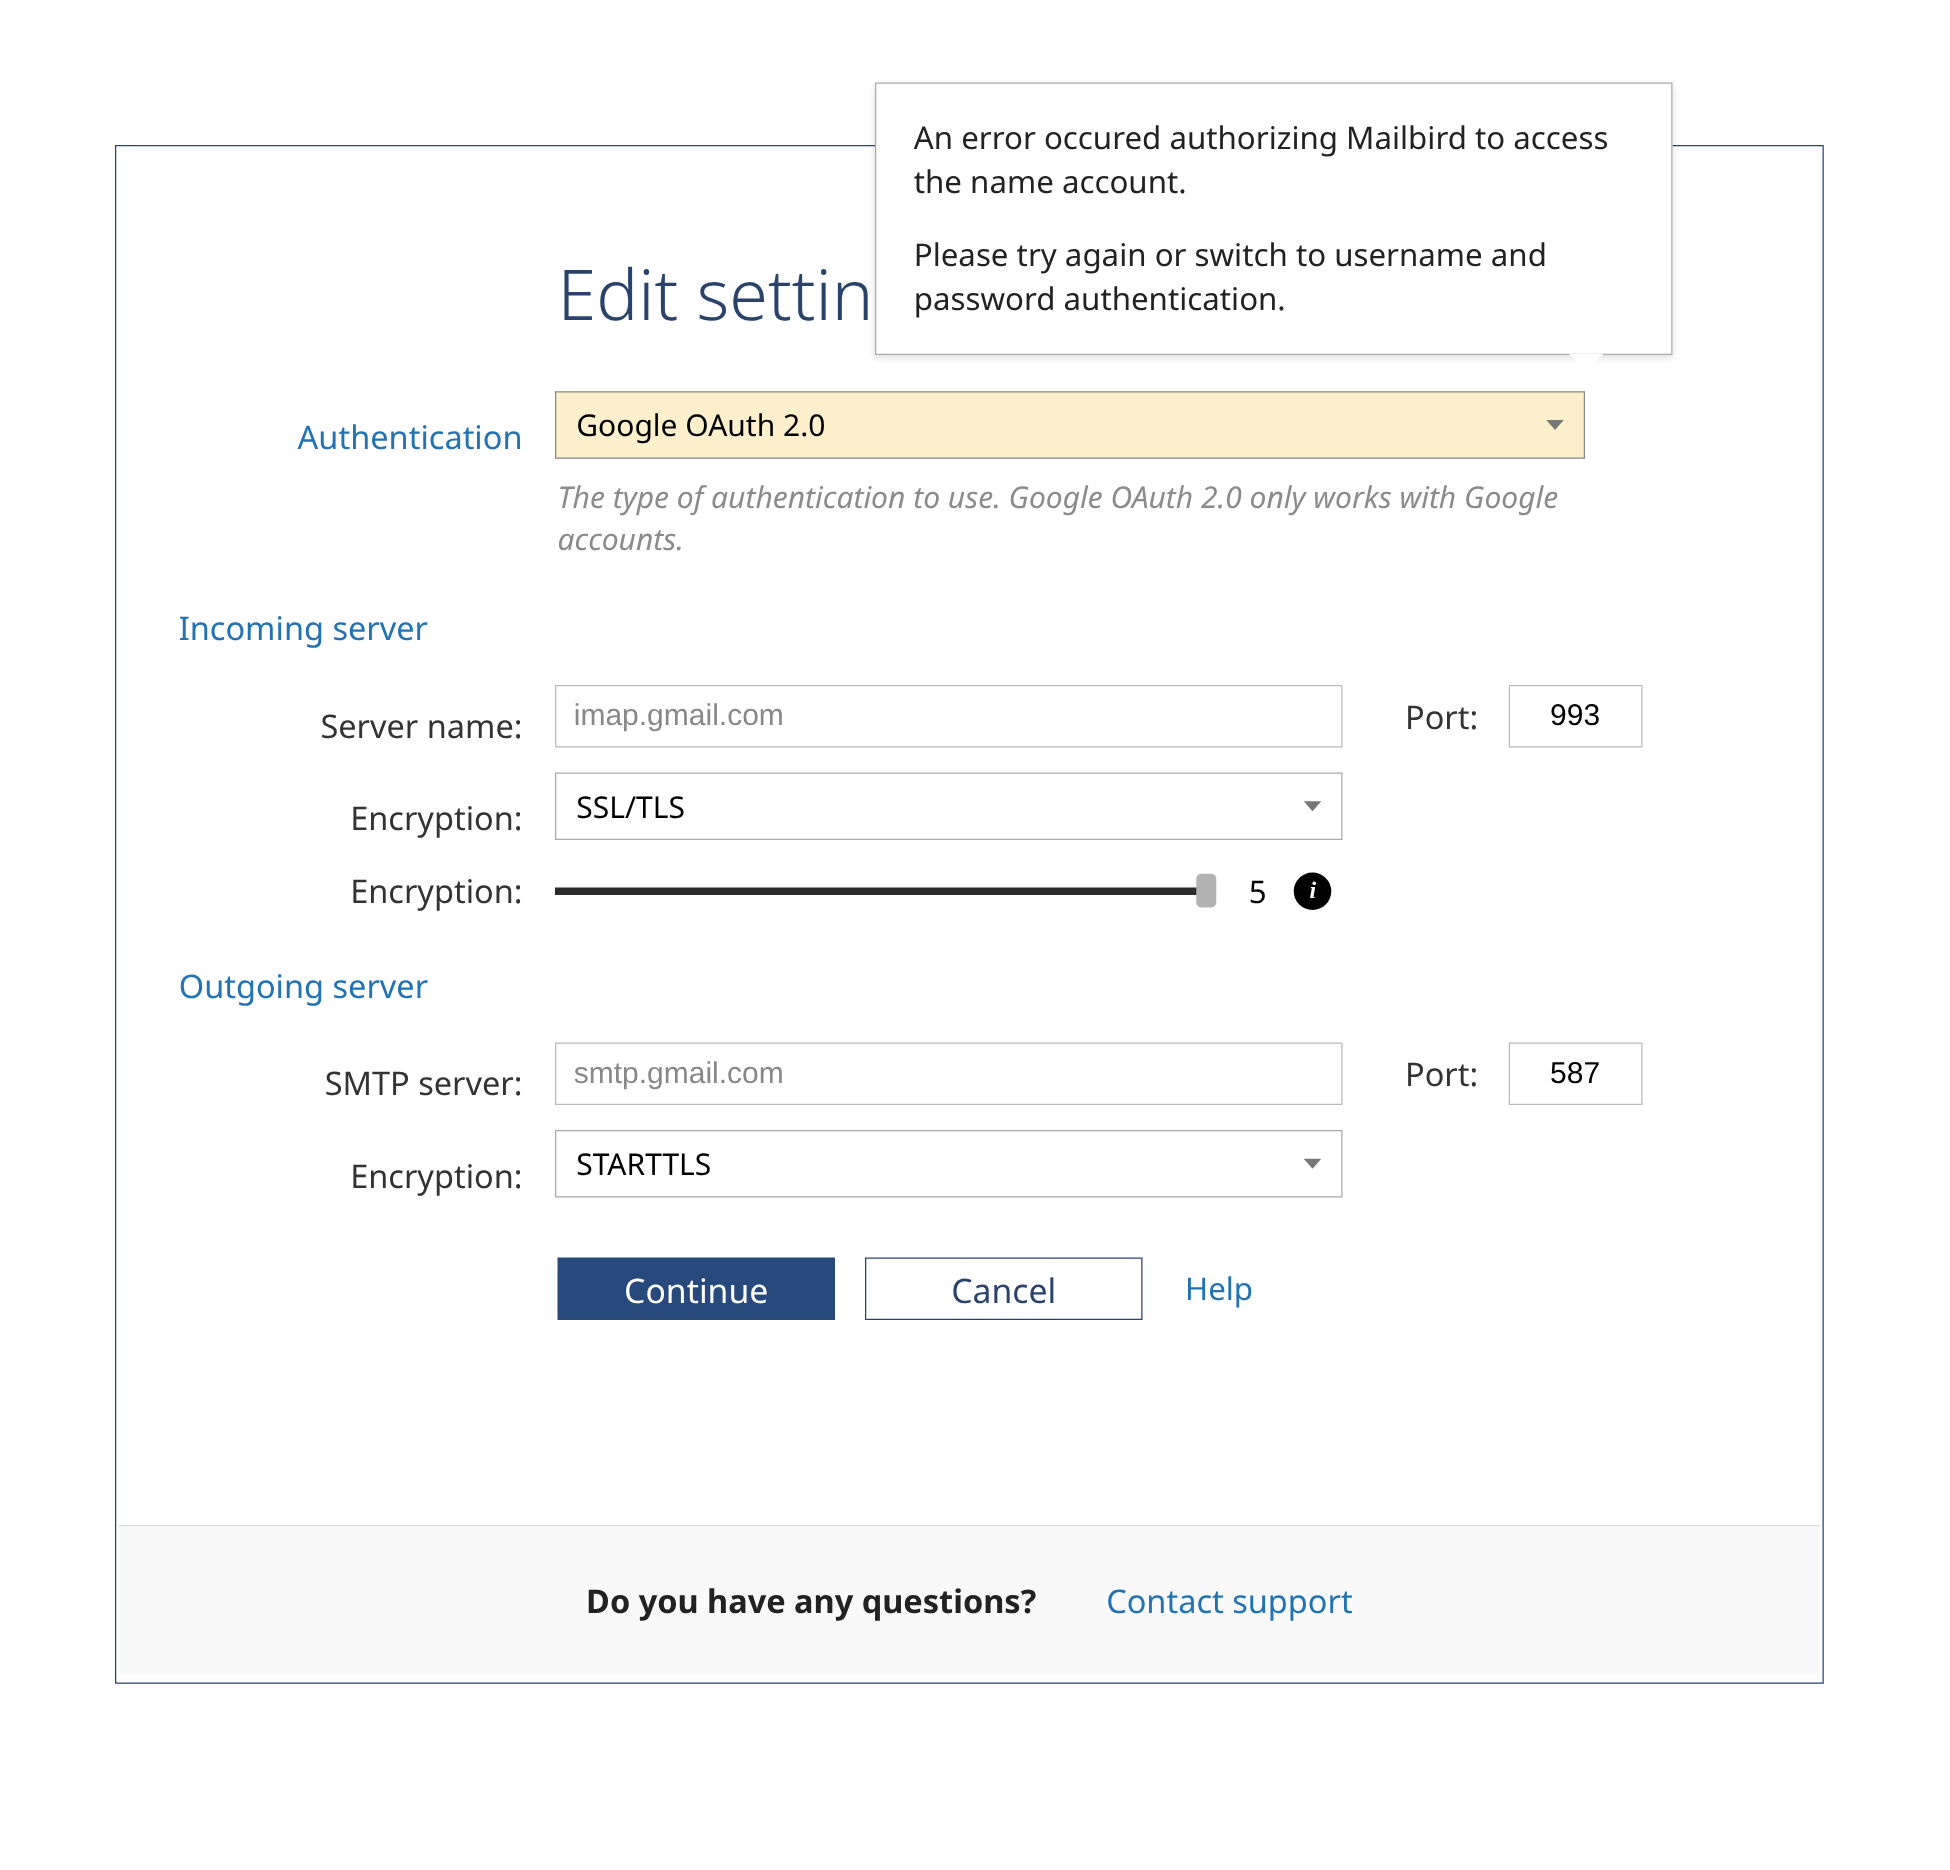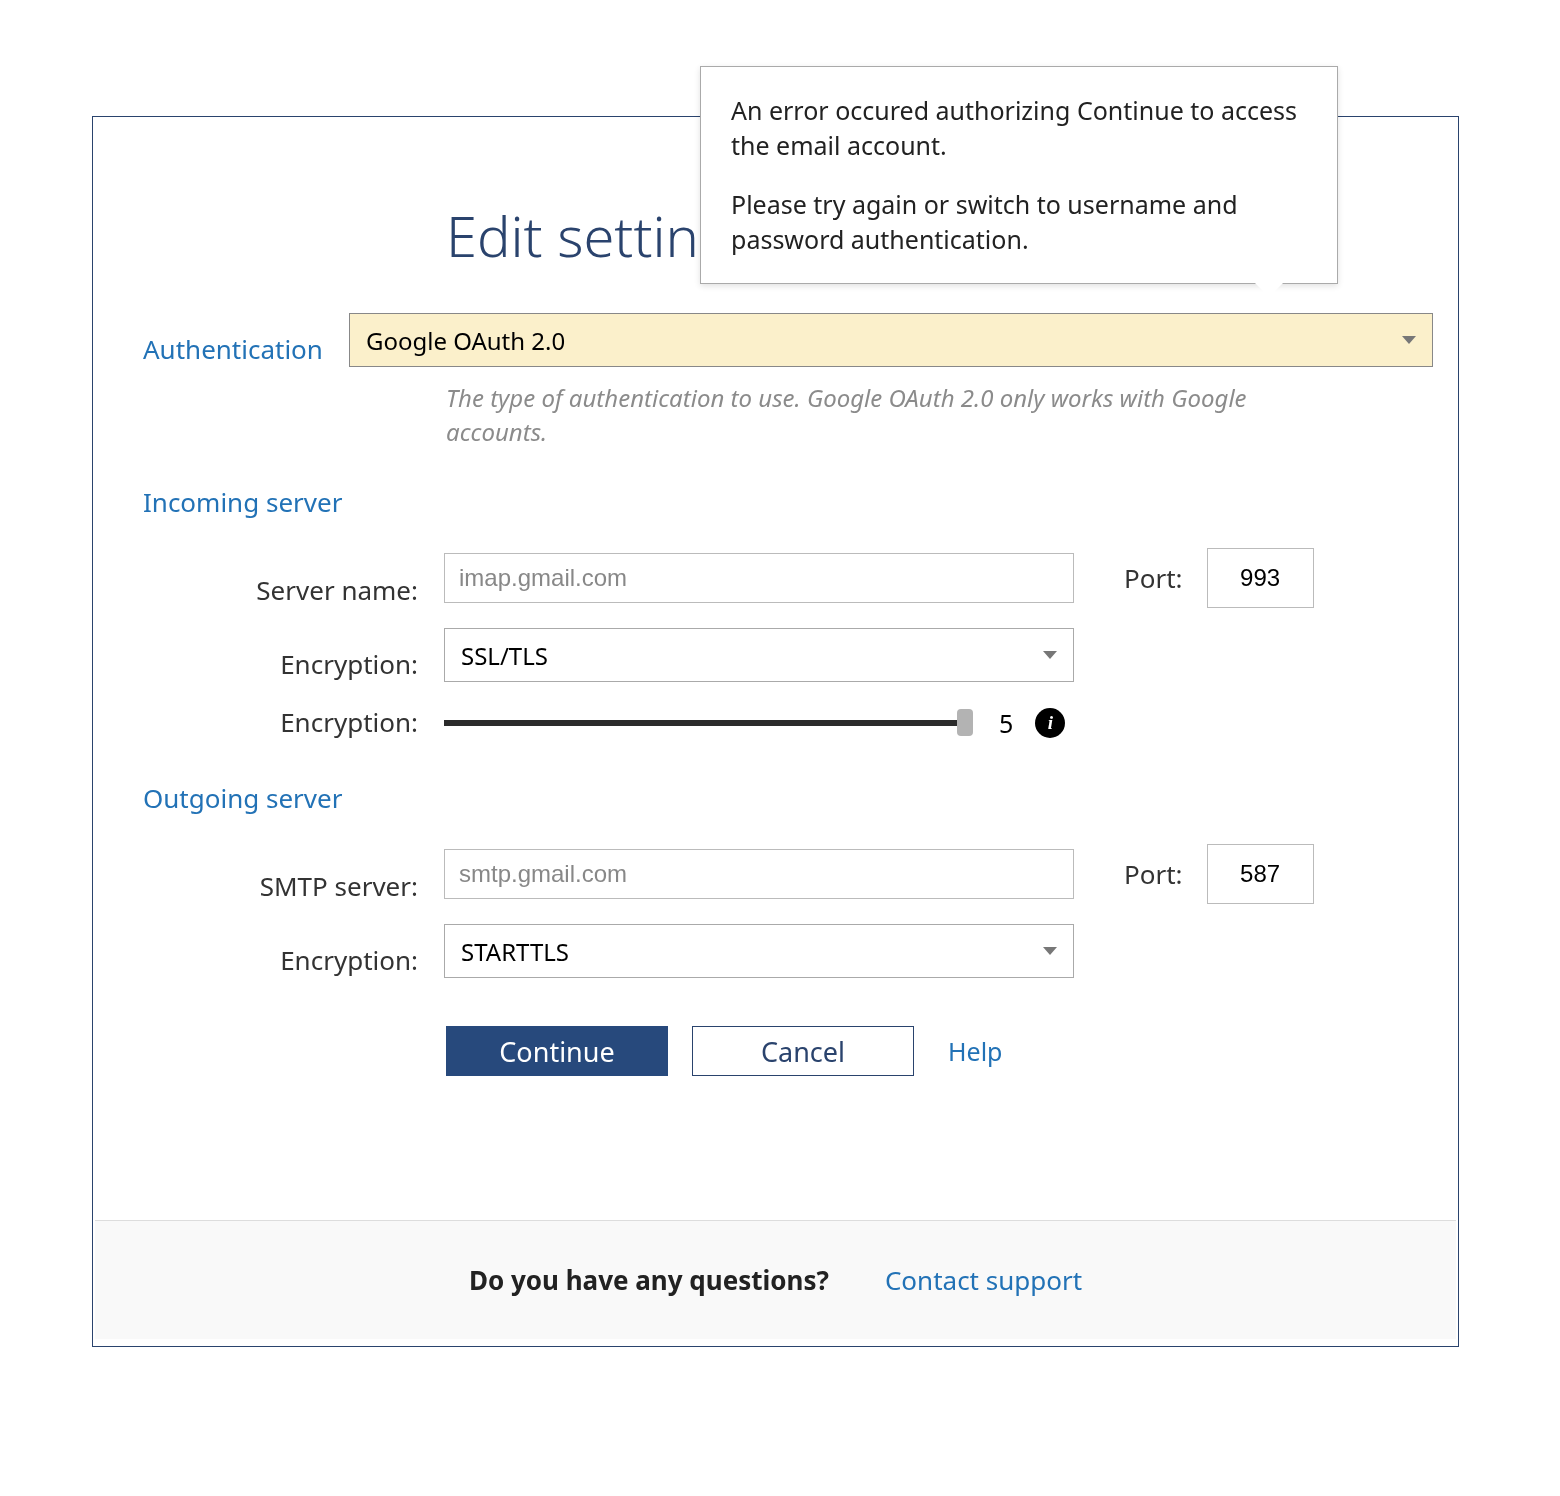--- a/index.html
+++ b/index.html
@@ -69,21 +69,21 @@
   }
   .text-input {
     height: 50px;
     border: 1px solid #bbb;
     padding: 0 14px;
     font-size: 24px;
     color: #888;
     background: #fff;
   }
   .port-input {
-    height: 60px;
+    height: 50px;
     width: 107px;
     border: 1px solid #bbb;
     padding: 0 12px;
     font-size: 24px;
     text-align: center;
     background: #fff;
   }
   .port-label {
     font-size: 26px;
     color: #333;
@@ -195,21 +195,21 @@
   }
   .tooltip-arrow::before {
     content: "";
     position: absolute;
     left: -15px; top: -16px;
     border-left: 15px solid transparent;
     border-right: 15px solid transparent;
     border-top: 15px solid #aaa;
     z-index: -1;
   }
-  .w-full-select { width: 1084px; }
+  .w-full-select { width: 824px; }
   .w-mid { width: 630px; }
 </style>
 </head>
 <body>
 
 <div class="dialog">
   <div class="dialog-body">
 
     <div class="title-row">
       <div class="title">Edit settings</div>
@@ -287,16 +287,16 @@
 
   </div>
 
   <div class="footer">
     <span class="q">Do you have any questions?</span>
     <span class="link">Contact support</span>
   </div>
 </div>
 
 <div class="tooltip">
-  <p>An error occured authorizing Continue to access the email account.</p>
+  <p>An error occured authorizing Mailbird to access the name account.</p>
   <p>Please try again or switch to username and password authentication.</p>
   <div class="tooltip-arrow"></div>
 </div>
 
 </body></html>

